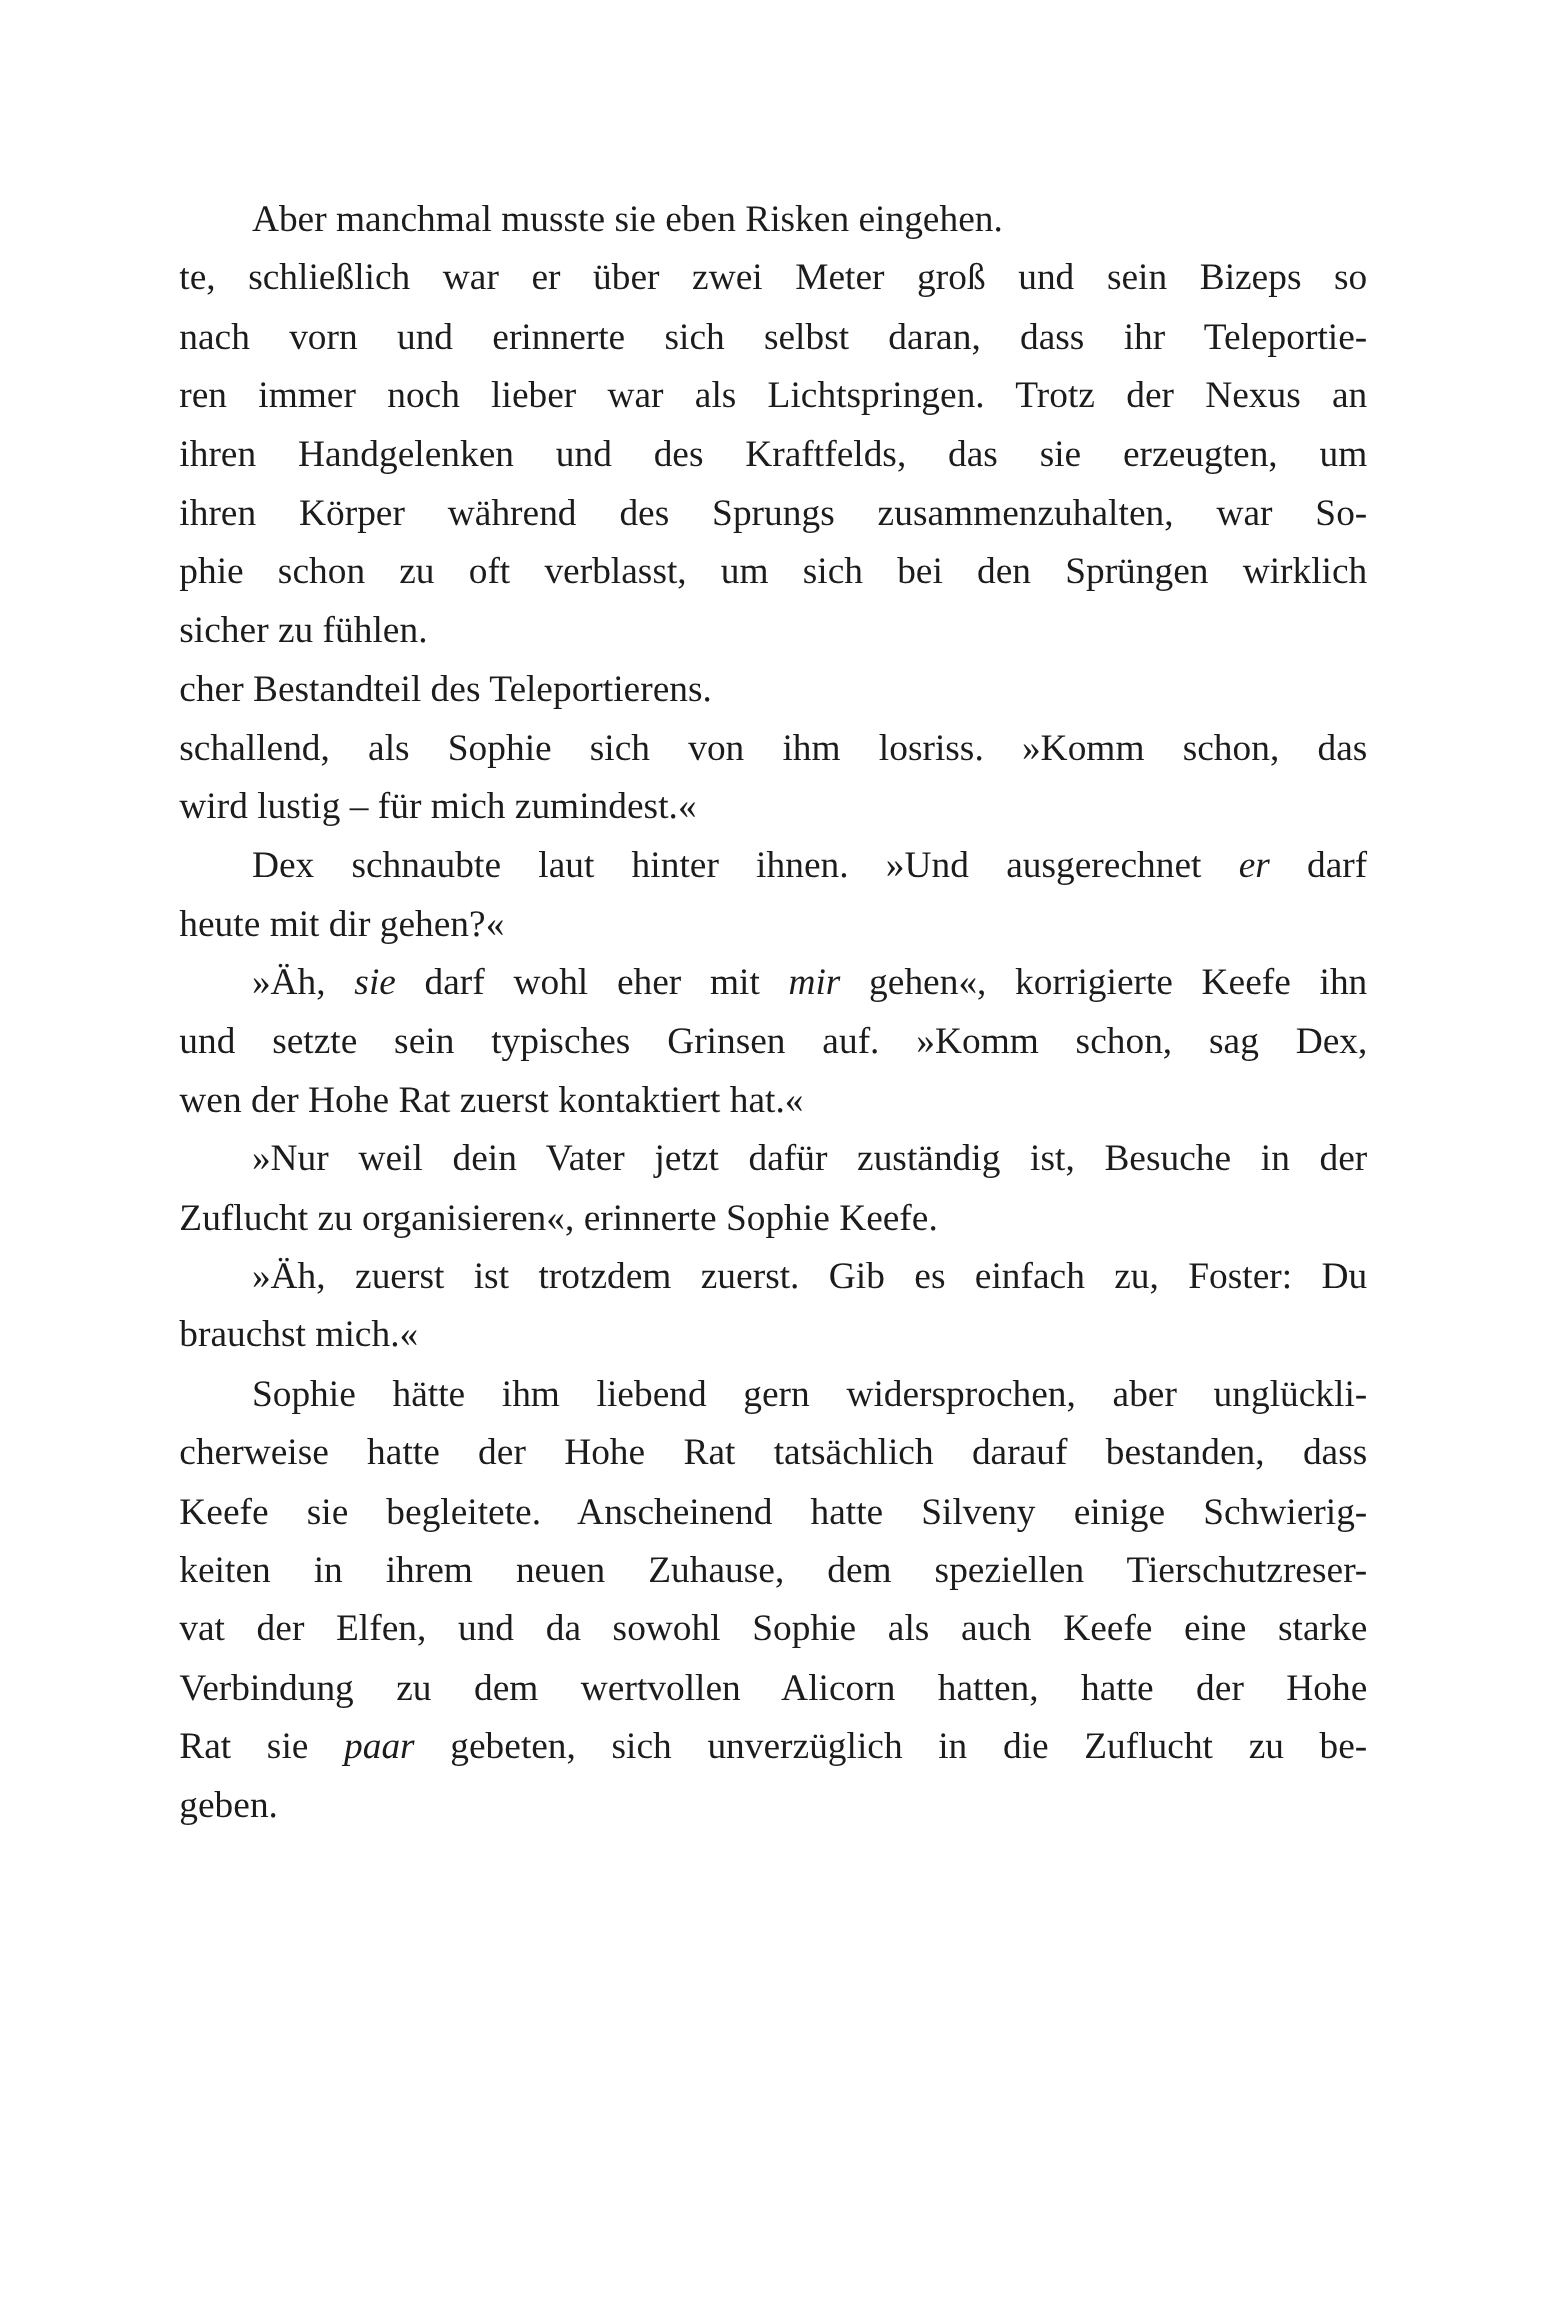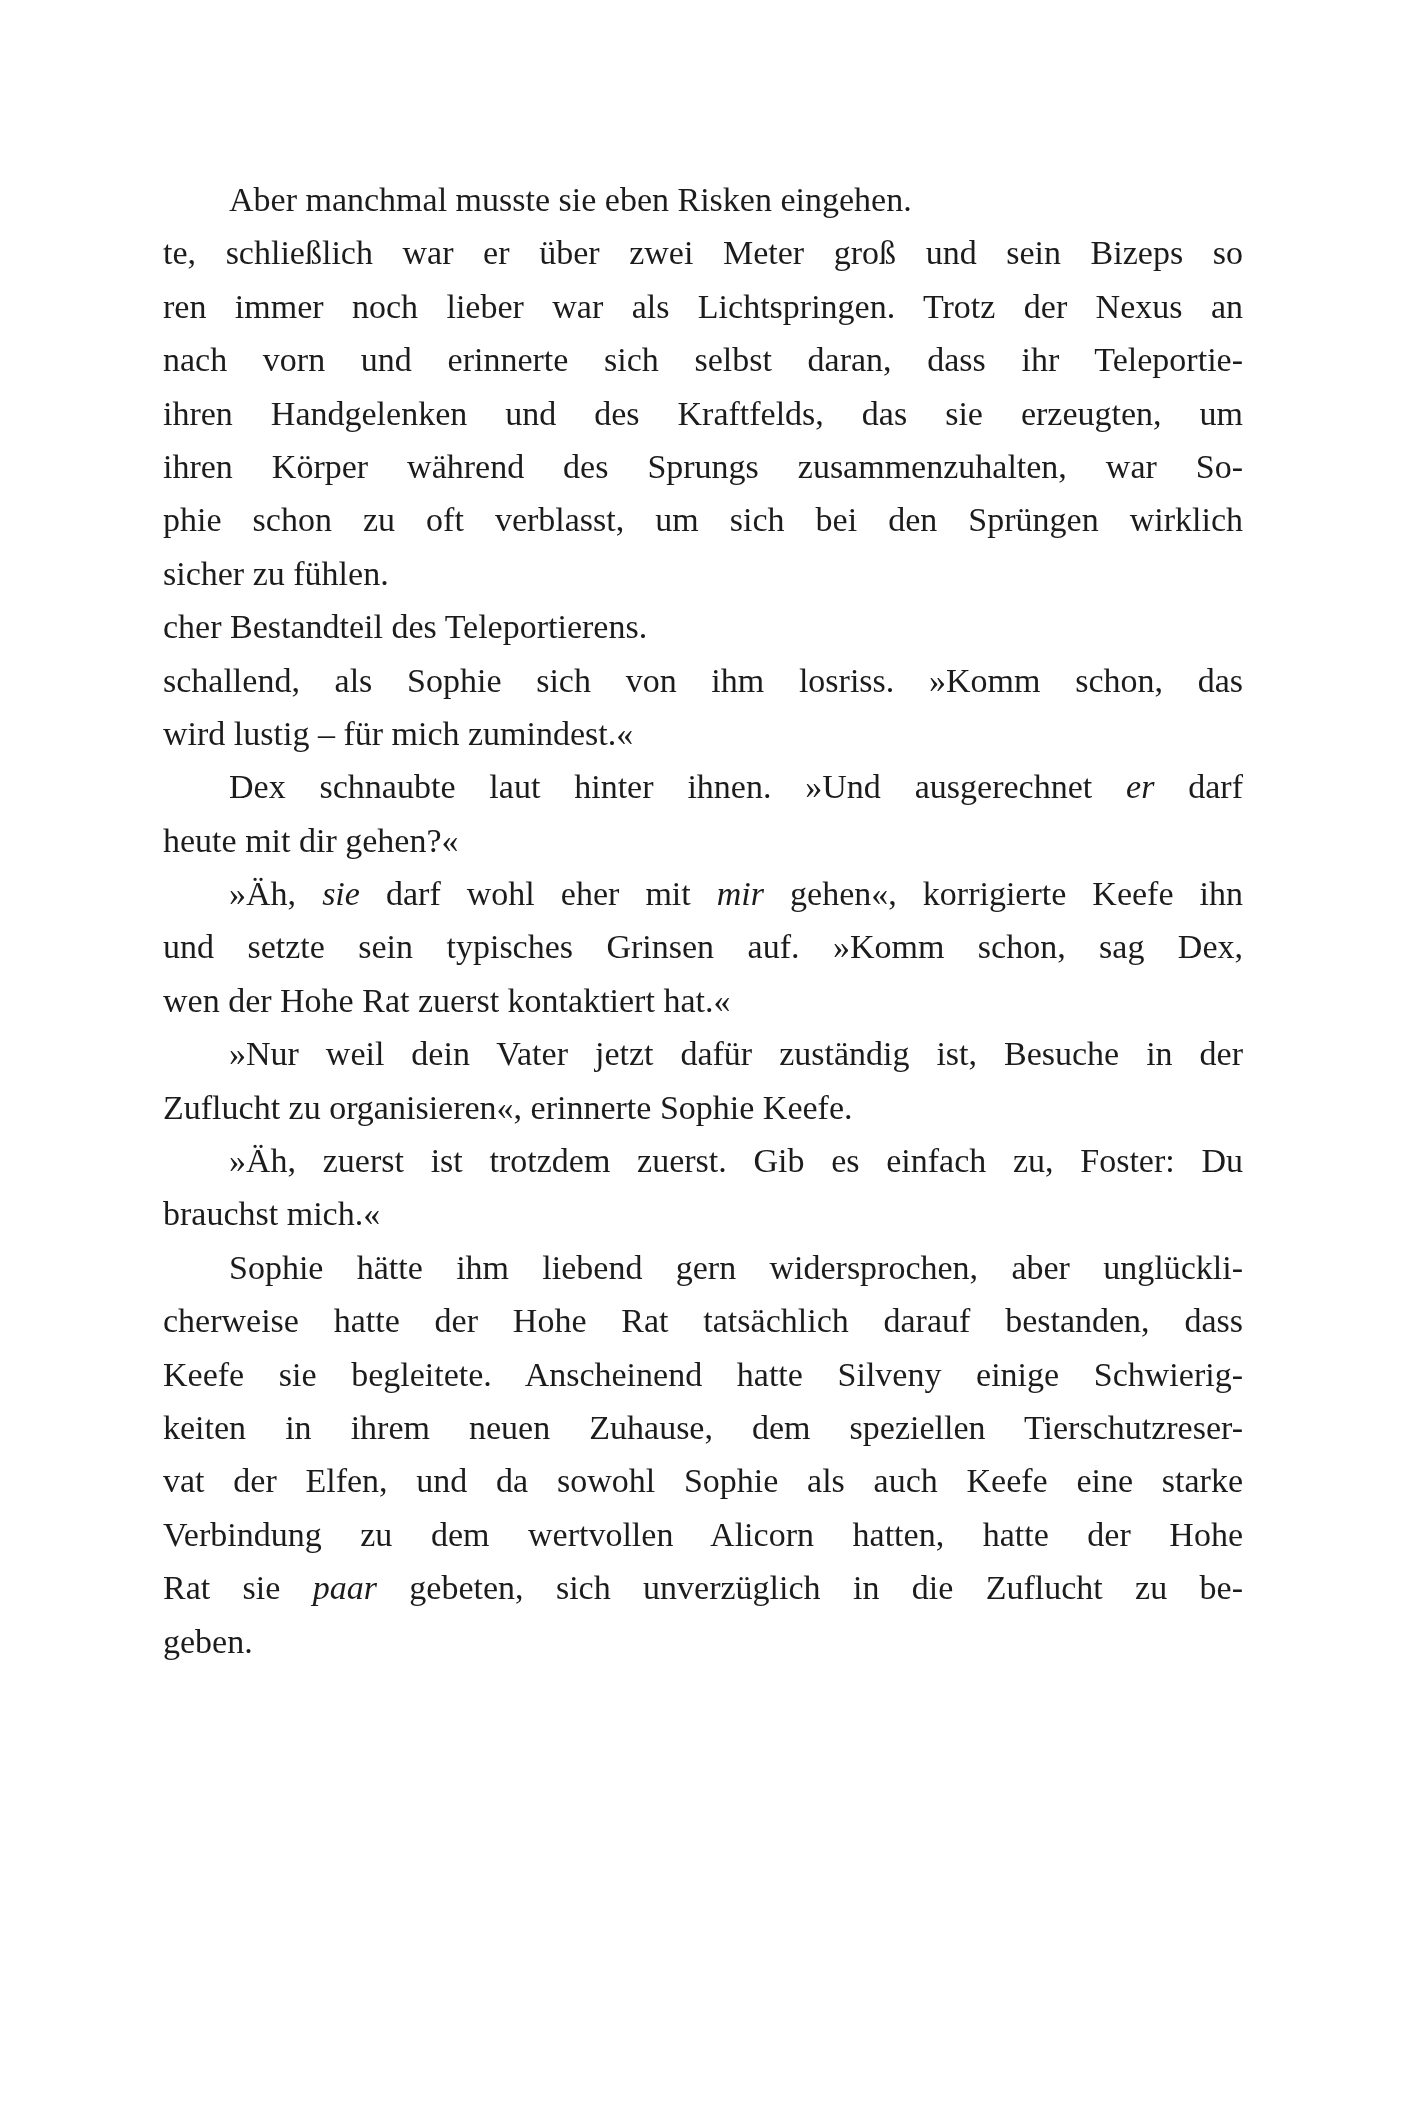--- a/index.html
+++ b/index.html
@@ -44,22 +44,22 @@
     color: #0f766e;
   }
 </style>
 </head>
 <body>
 
 <div class="page">
   <div class="text-block">
       <div class="line last indent"><span>Aber manchmal musste sie eben Risken eingehen.</span></div>
       <div class="line"><span>te, schließlich war er über zwei Meter groß und sein Bizeps so</span></div>
+      <div class="line"><span>nach vorn und erinnerte sich selbst daran, dass ihr Teleportie-</span></div>
       <div class="line"><span>ren immer noch lieber war als Lichtspringen. Trotz der Nexus an</span></div>
-      <div class="line"><span>nach vorn und erinnerte sich selbst daran, dass ihr Teleportie-</span></div>
       <div class="line"><span>ihren Handgelenken und des Kraftfelds, das sie erzeugten, um</span></div>
       <div class="line"><span>ihren Körper während des Sprungs zusammenzuhalten, war So-</span></div>
       <div class="line"><span>phie schon zu oft verblasst, um sich bei den Sprüngen wirklich</span></div>
       <div class="line last"><span>sicher zu fühlen.</span></div>
       <div class="line last"><span>cher Bestandteil des Teleportierens.</span></div>
       <div class="line"><span>schallend, als Sophie sich von ihm losriss. »Komm schon, das</span></div>
       <div class="line last"><span>wird lustig – für mich zumindest.«</span></div>
       <div class="line indent"><span>Dex schnaubte laut hinter ihnen. »Und ausgerechnet </span><i>er</i><span> darf</span></div>
       <div class="line last"><span>heute mit dir gehen?«</span></div>
       <div class="line indent"><span>»Äh, </span><i>sie</i><span> darf wohl eher mit </span><i>mir</i><span> gehen«, korrigierte Keefe ihn</span></div>

